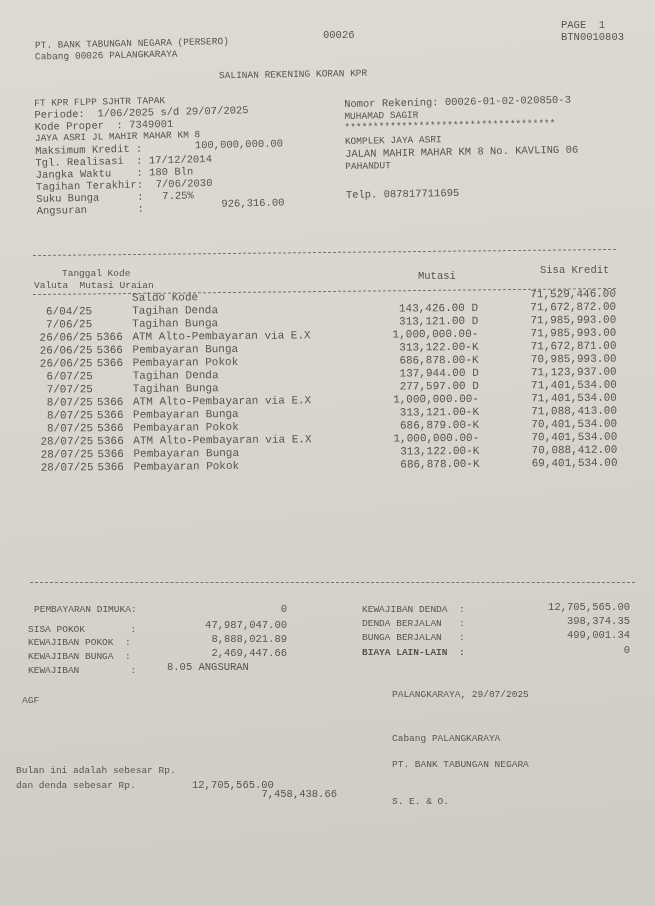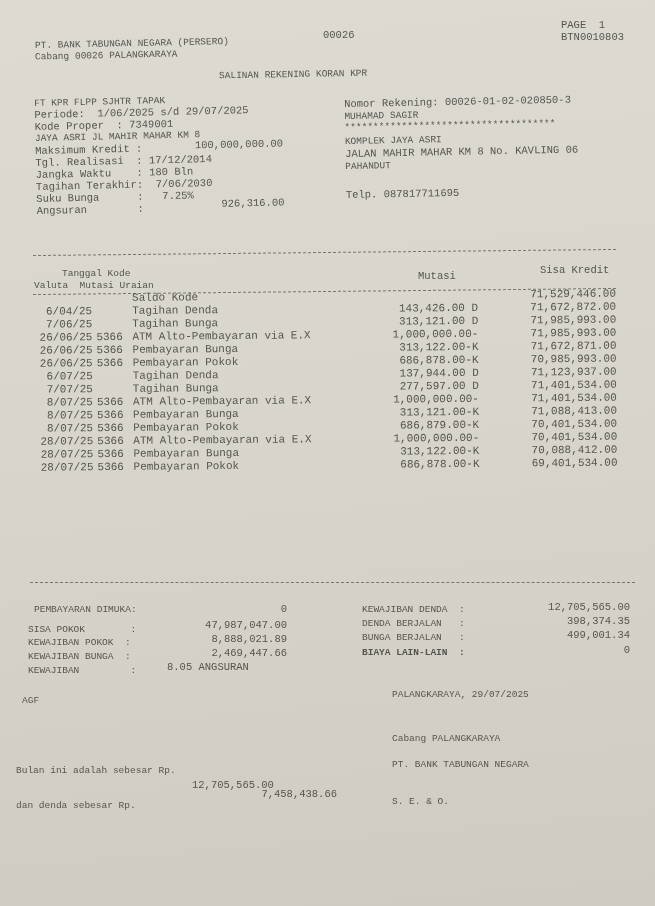--- a/index.html
+++ b/index.html
@@ -199,17 +199,17 @@
     <div class="t r" style="left:480px;top:644px;width:150px;">0</div>
   </div>
 
   <div class="t sm" style="left:22px;top:695px;">AGF</div>
   <div class="t sm" style="left:392px;top:689px;">PALANGKARAYA, 29/07/2025</div>
   <div class="t sm" style="left:392px;top:718px;margin-top:41px;">PT. BANK TABUNGAN NEGARA</div>
   <div class="t sm" style="left:392px;top:733px;">Cabang PALANGKARAYA</div>
 
   <div class="t sm" style="left:16px;top:765px;">Bulan ini adalah sebesar Rp.</div>
   <div class="t r" style="left:200px;top:764px;width:137px;margin-top:24px;">7,458,438.66</div>
-  <div class="t sm" style="left:16px;top:780px;margin-top:20px;">dan denda sebesar Rp.</div>
+  <div class="t sm" style="left:16px;top:780px;">dan denda sebesar Rp.</div>
   <div class="t" style="left:192px;top:779px;">12,705,565.00</div>
   <div class="t sm" style="left:392px;top:796px;">S. E. &amp; O.</div>
 
 </div>
 
 </body></html>

